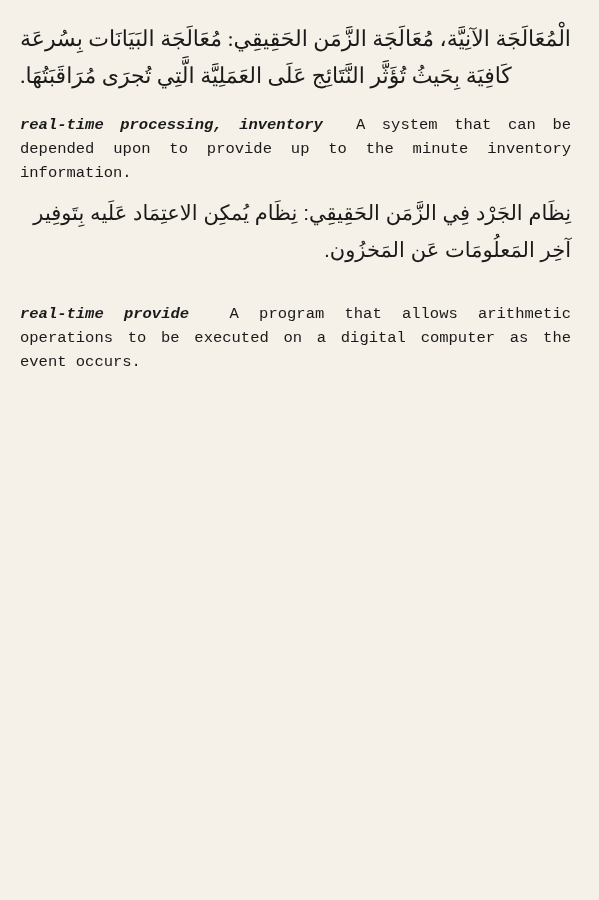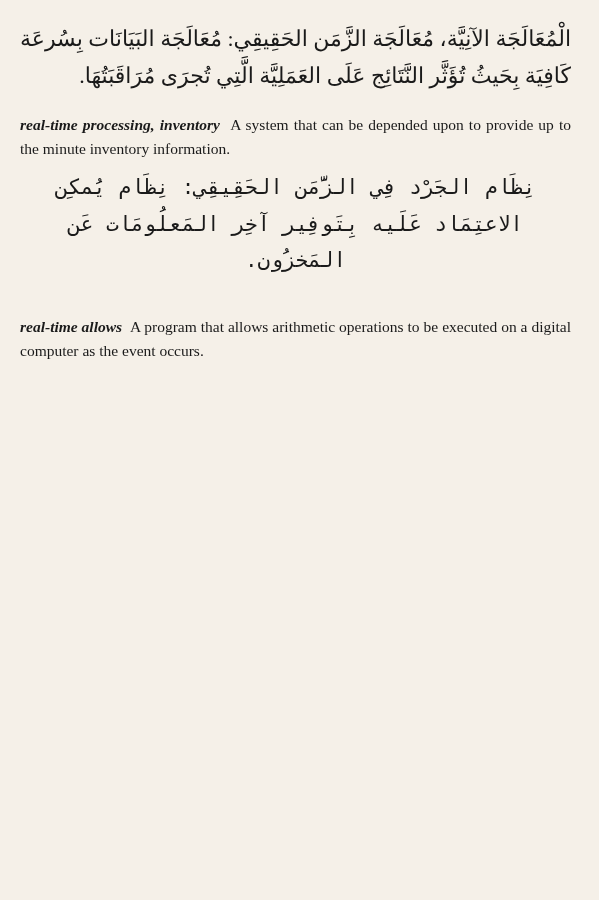--- a/index.html
+++ b/index.html
@@ -12,50 +12,50 @@
       width: 599px;
       min-height: 900px;
       background-color: #f5f0e8;
       font-family: 'Times New Roman', Times, serif;
       padding: 20px 28px 20px 20px;
       color: #1a1a1a;
     }
 
     .arabic-block {
       direction: rtl;
-      text-align: right;
+      text-align: left;
       font-size: 22px;
       line-height: 1.7;
       margin-bottom: 18px;
       font-family: 'Times New Roman', Times, serif;
     }
 
     .entry {
       margin-bottom: 14px;
     }
 
     .entry-english {
       font-size: 15.5px;
       line-height: 1.55;
       text-align: justify;
       margin-bottom: 10px;
-      font-family: Liberation Serif, serif;
+      font-family: Liberation Mono, monospace;
     }
 
     .entry-english .term {
       font-weight: bold;
       font-style: italic;
     }
 
     .entry-arabic {
       direction: rtl;
-      text-align: center;
+      text-align: right;
       font-size: 21px;
       line-height: 1.75;
-      font-family: Liberation Mono, monospace;
+      font-family: Liberation Sans, sans-serif;
     }
 
     .section-gap {
       height: 20px;
     }
   </style>
 </head>
 <body>
 
 <div>
@@ -67,18 +67,18 @@
       <span class="term">real-time processing, inventory</span>
       <span>&nbsp;<span>A system that can be depended upon to provide up to the minute inventory information.</span></span>
     </div>
     <div class="entry-arabic">نِظَام الجَرْد فِي الزَّمَن الحَقِيقِي: نِظَام يُمكِن الاعتِمَاد عَلَيه بِتَوفِير آخِر المَعلُومَات عَن المَخزُون.</div>
   </div>
 
   <div class="section-gap"></div>
 
   <div class="entry">
     <div class="entry-english">
-      <span class="term">real-time allows</span>
+      <span class="term">real-time provide</span>
       <span>&nbsp;<span>A program that allows arithmetic operations to be executed on a digital computer as the event occurs.</span></span>
     </div>
   </div>
 
 </div>
 
 </body></html>

